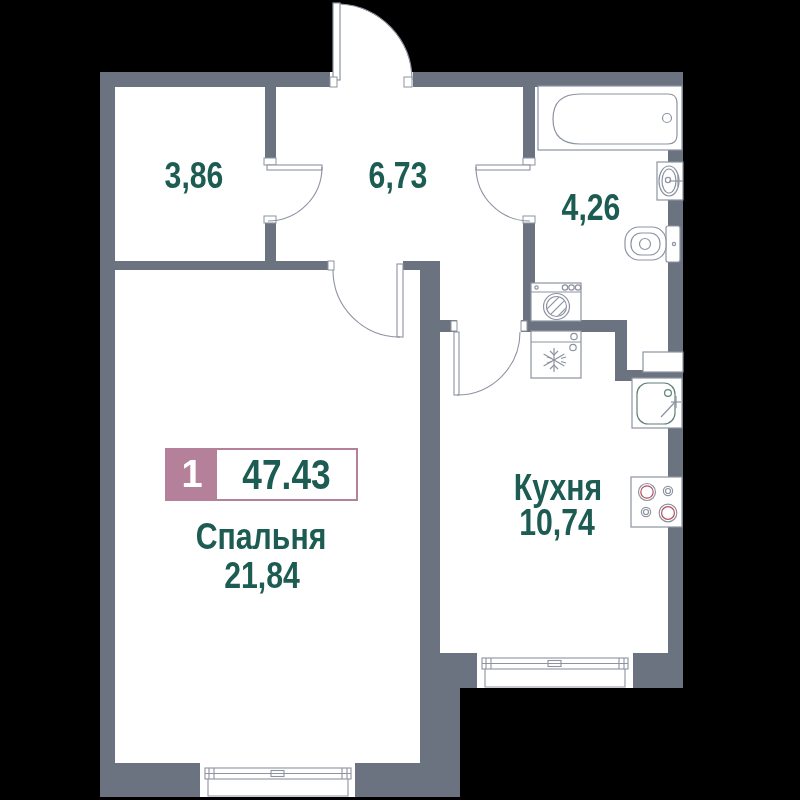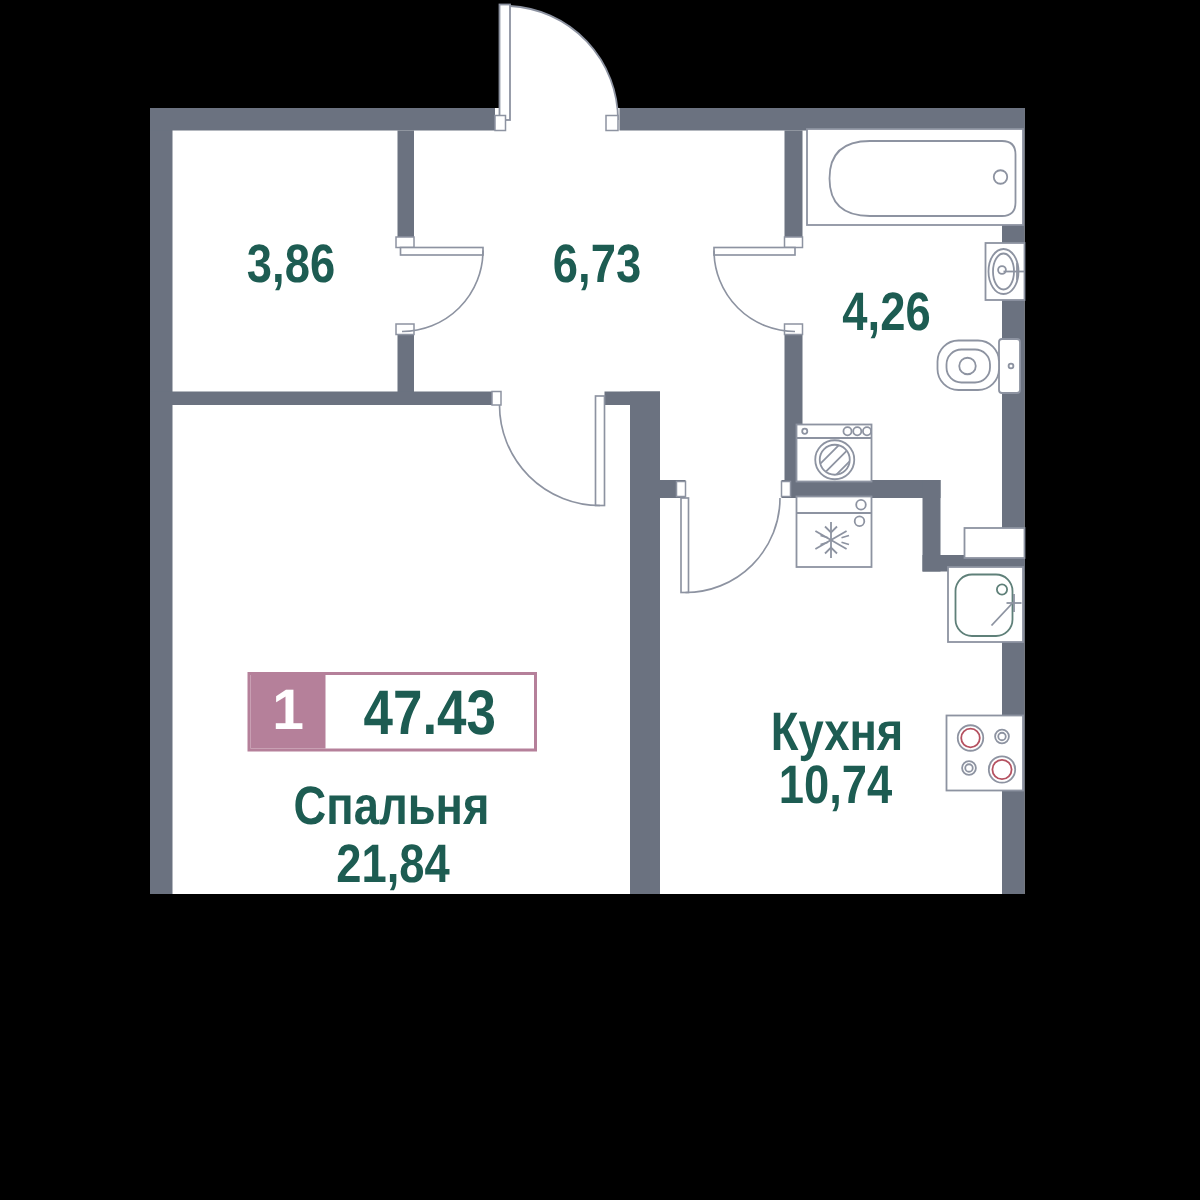--- a/index.html
+++ b/index.html
@@ -2,21 +2,21 @@
 <html style="--background: #000000; --floor: #ffffff; --wall: #6b7280; --fixture-outline: #8d93a1; --sink-outline: #5f8079; --label-text: #1d5c52; --badge-pink: #b5809a; --badge-count-text: #ffffff; --burner-red: #b55160;"><head>
 <meta charset="utf-8">
 <style>
   :root{
     --background:#000000; --floor:#ffffff; --wall:#6b7280;
     --fixture-outline:#8d93a1; --sink-outline:#5f8079;
     --label-text:#1d5c52; --badge-pink:#b5809a;
     --badge-count-text:#ffffff; --burner-red:#b55160;
   }
   html,body{margin:0;padding:0;background:var(--background);}
-  .stage{position:relative;width:800px;height:596px;background:var(--background);overflow:hidden;
+  .stage{position:relative;width:800px;height:800px;background:var(--background);overflow:hidden;
          font-family:"Liberation Sans",sans-serif;}
   .stage svg{position:absolute;left:0;top:0;}
   .room-label{position:absolute;transform:translate(-50%,-50%) scaleX(.84);
               font:700 36px "Liberation Sans",sans-serif;color:var(--label-text);
               white-space:nowrap;letter-spacing:0;}
   .badge{position:absolute;left:165px;top:448px;width:193px;height:53px;box-sizing:border-box;
          border:2px solid var(--badge-pink);background:var(--floor);display:flex;}
   .badge-num{width:50px;background:var(--badge-pink);color:var(--badge-count-text);
              font:700 38px "Liberation Sans",sans-serif;display:flex;align-items:center;justify-content:center;}
   .badge-area{flex:1;display:flex;align-items:center;justify-content:center;

